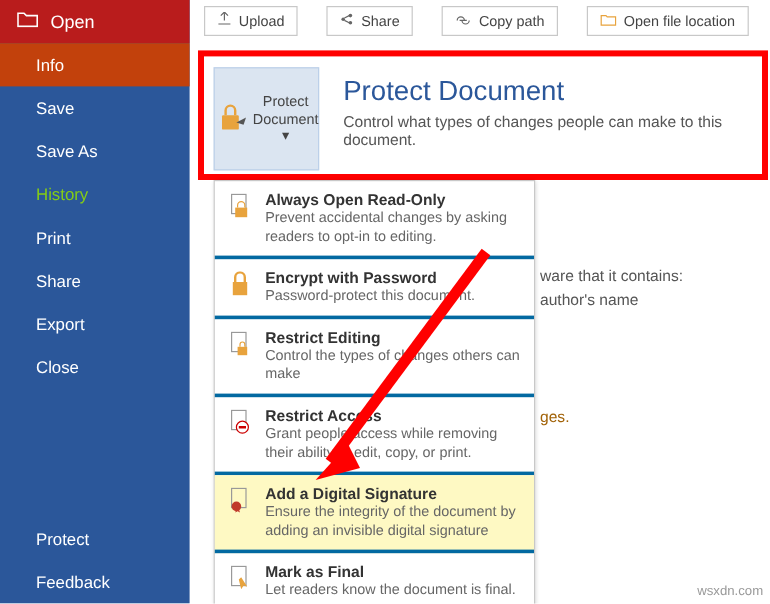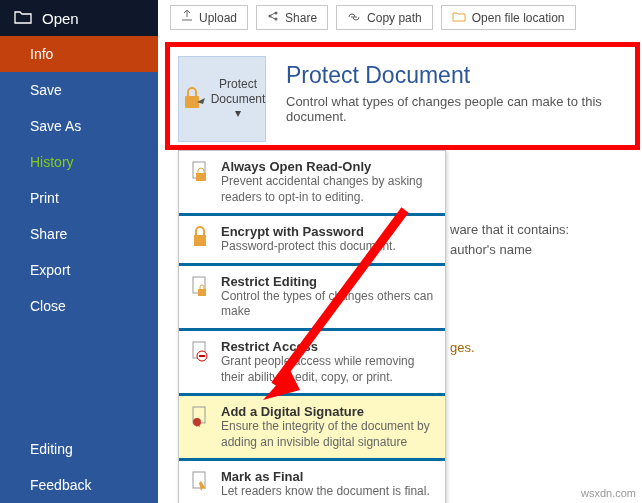--- a/index.html
+++ b/index.html
@@ -1,24 +1,24 @@
 <!DOCTYPE html>
 <html><head>
 <meta charset="utf-8">
 <style>
 *{margin:0;padding:0;box-sizing:border-box;font-family:"Segoe UI",Arial,sans-serif}
 body{width:642px;height:503px;overflow:hidden;background:#fff;position:relative}
 .sidebar{position:absolute;left:0;top:0;width:158px;height:503px;background:#2b579a;color:#fff}
-.open-bar{height:36px;display:flex;align-items:center;padding:0 14px;gap:10px;font-size:15px;background:#0f172a}
+.open-bar{height:36px;display:flex;align-items:center;padding:0 14px;gap:10px;font-size:15px;background:#b91c1c}
 .nav{display:flex;flex-direction:column}
 .nav-item{padding:10px 30px;font-size:14px;color:#fff;cursor:pointer}
 .nav-item.sel{background:#c2410c}
 .nav-item.dis{color:#84cc16}
 .nav-bottom{position:absolute;bottom:0;left:0;right:0}
-.topbar{position:absolute;left:170px;top:5px;display:flex;gap:8px}
+.topbar{position:absolute;left:170px;top:5px;display:flex;gap:24px}
 .tbtn{border:1px solid #c8c8c8;background:#fff;padding:4px 10px;font-size:12px;color:#444;display:flex;align-items:center;gap:6px;cursor:pointer}
 .hilite{position:absolute;left:165px;top:42px;width:475px;height:108px;border:5px solid #ff0000}
 .protect-tile{position:absolute;left:178px;top:56px;width:88px;height:86px;background:#dbe5f1;border:1px solid #bcd0e9;display:flex;flex-direction:row;align-items:center;justify-content:center;font-size:12px;color:#444;gap:2px;cursor:pointer}
 .protect-tile .lbl{text-align:center;line-height:1.2}
 .pd-title{position:absolute;left:286px;top:62px;font-size:23px;color:#2b579a;font-weight:400}
 .pd-sub{position:absolute;left:286px;top:94px;font-size:13px;color:#555}
 .menu{position:absolute;left:178px;top:150px;width:268px;background:#fff;border:1px solid #c8c8c8;box-shadow:1px 1px 4px rgba(0,0,0,0.2)}
 .mitem{display:flex;padding:8px 10px;gap:10px;border-bottom:3px solid #0369a1}
 .mitem:last-child{border-bottom:none}
 .mitem.hov{background:#fef9c3}
@@ -47,21 +47,21 @@
     <div class="nav-item sel">Info</div>
     <div class="nav-item">Save</div>
     <div class="nav-item">Save As</div>
     <div class="nav-item dis">History</div>
     <div class="nav-item">Print</div>
     <div class="nav-item">Share</div>
     <div class="nav-item">Export</div>
     <div class="nav-item">Close</div>
   </div>
   <div class="nav nav-bottom">
-    <div class="nav-item">Editing</div>
+    <div class="nav-item">Protect</div>
     <div class="nav-item">Feedback</div>
   </div>
 </div>
 
 <div class="topbar">
   <div class="tbtn">
     <span><svg width="12" height="12" viewBox="0 0 12 12">
           <path d="M6 1v6M3 3l3-3 3 3M1 10h10" stroke="#666" fill="none"></path>
         </svg></span>
     <span>Upload</span>

